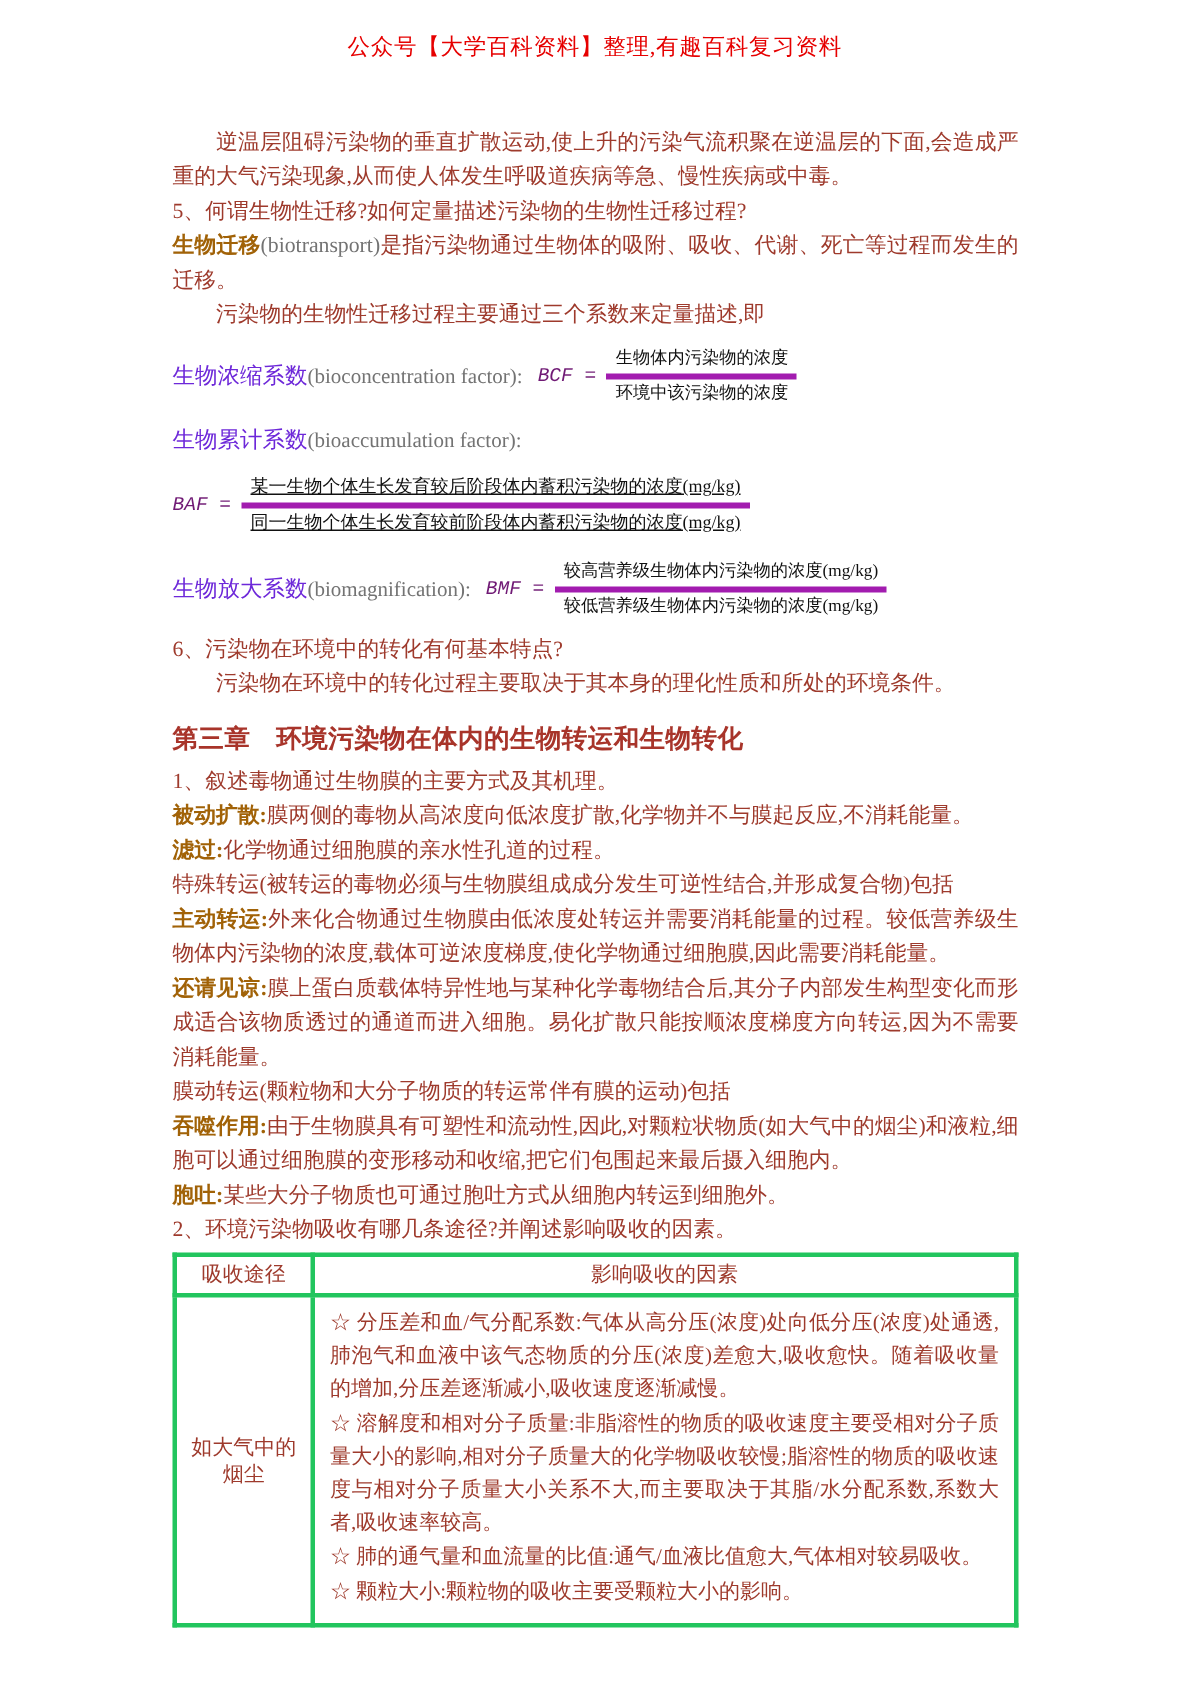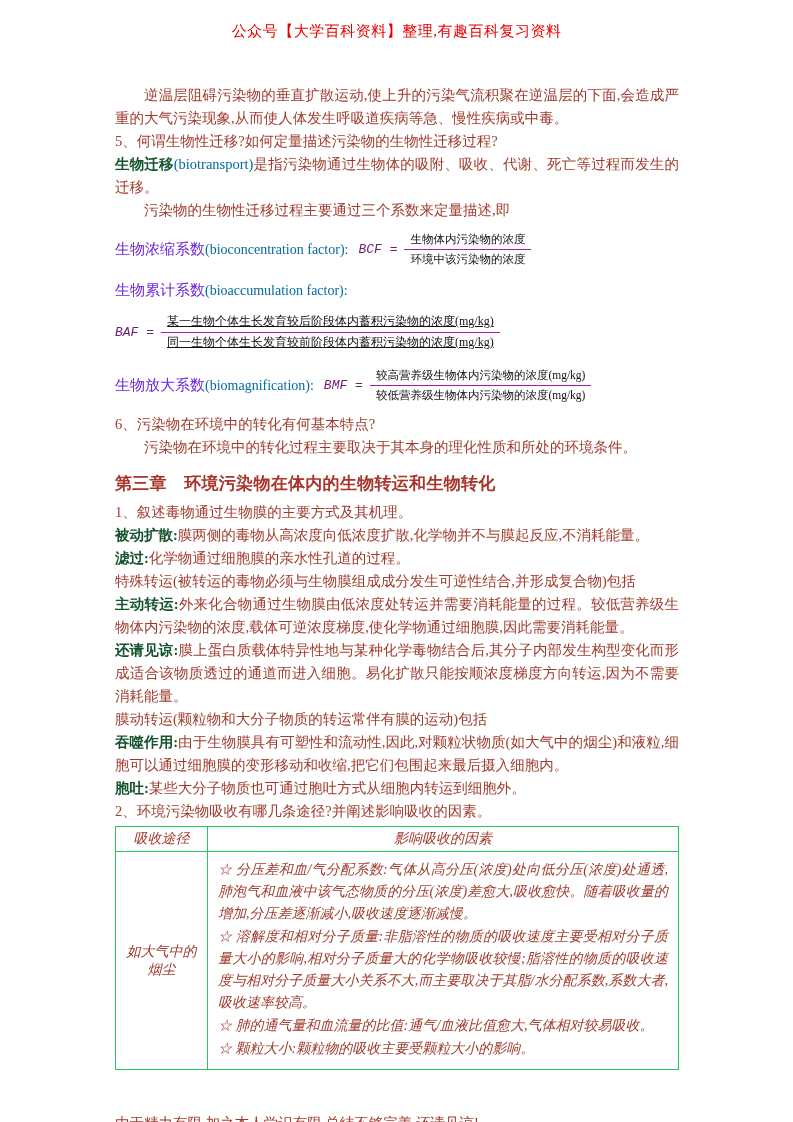--- a/index.html
+++ b/index.html
@@ -28,22 +28,22 @@
   .content {
     padding: 84px 114px 0 115px;
     color: #9e3a2c;
   }
   .para {
     font-size: 14.5px;
     line-height: 23px;
     text-align: justify;
   }
   .indent { text-indent: 2em; }
-  .ink { color: #0369a1; }
-  .term { color: #14532d; font-weight: bold; }
+  .ink { color: #737373; }
+  .term { color: #a16207; font-weight: bold; }
 
   .coef-row {
     display: flex;
     align-items: center;
     margin: 9px 0 10px;
     min-height: 26px;
   }
   .coef-label { white-space: nowrap; margin-right: 10px; font-size: 15px; }
   .coef-term { color: #6d28d9; font-weight: normal; font-size: 15px; }
   .coef-label .ink { font-size: 14px; }
@@ -57,21 +57,21 @@
     margin-right: 7px;
     white-space: nowrap;
   }
   .frac {
     display: inline-block;
     text-align: center;
     font-size: 11.5px;
     line-height: 1.45;
     color: #111111;
   }
-  .frac .num { display: block; border-bottom: 1px solid #a21caf; padding: 0 6px 1px; }
+  .frac .num { display: block; border-bottom: 4px solid #a21caf; padding: 0 6px 1px; }
   .frac .den { display: block; padding: 1px 6px 0; }
 
   .formula-block {
     display: flex;
     align-items: center;
     margin: 10px 0 16px;
   }
   .formula-block .frac { font-size: 12px; text-decoration: underline; }
 
   .chapter {
@@ -81,21 +81,21 @@
     margin: 13px 0 6px;
     letter-spacing: 0.3px;
   }
 
   table.absorb {
     width: 100%;
     border-collapse: collapse;
     margin-top: 3px;
     color: #9e3a2c;
   }
-  .absorb th, .absorb td { border: 1px solid #22c55e; font-style: italic; }
+  .absorb th, .absorb td { border: 3px solid #22c55e; }
   .absorb th {
     font-weight: normal;
     text-align: center;
     font-size: 14px;
     padding: 3px 4px;
   }
   .absorb td.route {
     width: 92px;
     text-align: center;
     vertical-align: middle;

